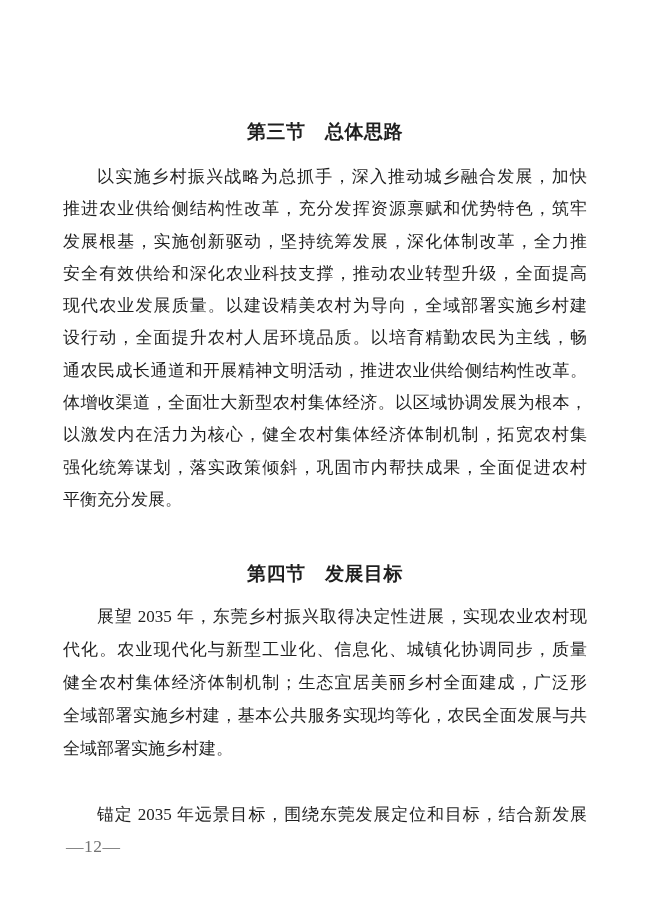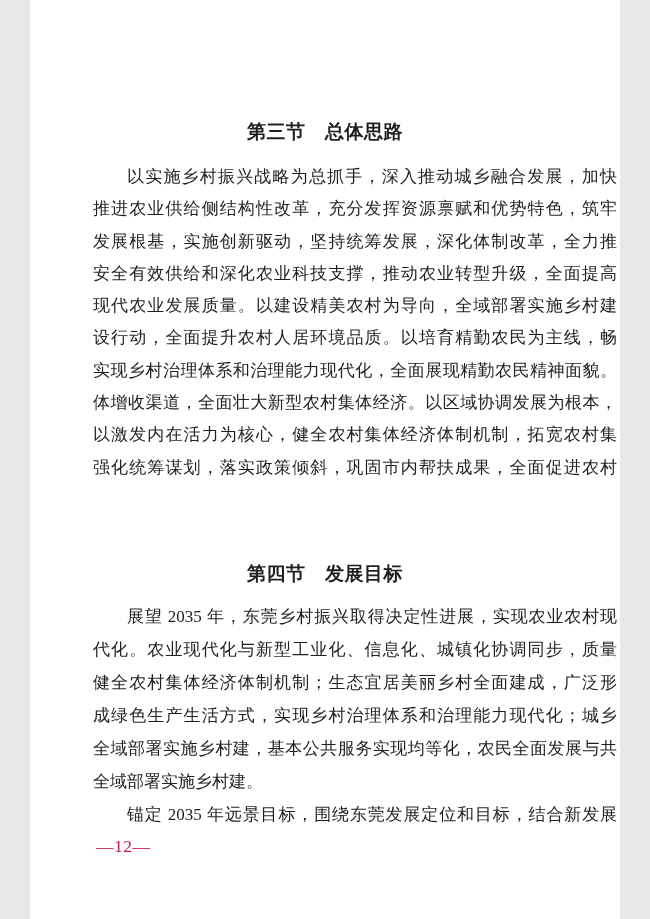--- a/index.html
+++ b/index.html
@@ -1,18 +1,18 @@
 <!DOCTYPE html>
 <html><head>
 <meta charset="utf-8">
 <style>
   html, body { margin: 0; padding: 0; background: #e8e8e8; }
   .page {
     position: relative;
-    width: 590px;
+    width: 650px;
     height: 919px;
     margin: 0 auto;
     background: #ffffff;
     overflow: hidden;
     font-family: "Liberation Serif", "DejaVu Serif", serif;
     color: #1f1f1f;
   }
   .sec-heading {
     position: absolute;
     left: 0;
@@ -45,50 +45,50 @@
     text-align-last: left;
     white-space: normal;
   }
   .page-footer {
     position: absolute;
     left: 66px;
     top: 835px;
     font-size: 17.5px;
     line-height: 22px;
     letter-spacing: 0.5px;
-    color: #be185d;
+    color: #737373;
   }
 </style>
 </head>
 <body>
 
 <div class="page">
 
   <h2 class="sec-heading h-s3">第三节　总体思路</h2>
 
   <div class="para p1">
     <div class="line indent">以实施乡村振兴战略为总抓手，深入推动城乡融合发展，加快</div>
     <div class="line">推进农业供给侧结构性改革，充分发挥资源禀赋和优势特色，筑牢</div>
     <div class="line">发展根基，实施创新驱动，坚持统筹发展，深化体制改革，全力推</div>
     <div class="line">安全有效供给和深化农业科技支撑，推动农业转型升级，全面提高</div>
     <div class="line">现代农业发展质量。以建设精美农村为导向，全域部署实施乡村建</div>
     <div class="line">设行动，全面提升农村人居环境品质。以培育精勤农民为主线，畅</div>
-    <div class="line">实现乡村治理体系和治理能力现代化，全面展现精勤农民精神面貌。</div>
+    <div class="line">通农民成长通道和开展精神文明活动，推进农业供给侧结构性改革。</div>
     <div class="line">体增收渠道，全面壮大新型农村集体经济。以区域协调发展为根本，</div>
     <div class="line">以激发内在活力为核心，健全农村集体经济体制机制，拓宽农村集</div>
     <div class="line">强化统筹谋划，落实政策倾斜，巩固市内帮扶成果，全面促进农村</div>
+    <div class="line last">平衡充分发展。</div>
   </div>
 
   <h2 class="sec-heading h-s4">第四节　发展目标</h2>
 
   <div class="para p2">
     <div class="line indent">展望 2035 年，东莞乡村振兴取得决定性进展，实现农业农村现</div>
     <div class="line">代化。农业现代化与新型工业化、信息化、城镇化协调同步，质量</div>
     <div class="line">健全农村集体经济体制机制；生态宜居美丽乡村全面建成，广泛形</div>
-    <div class="line">成绿色生产生活方式，实现乡村治理体系和治理能力现代化；城乡</div>
     <div class="line">全域部署实施乡村建，基本公共服务实现均等化，农民全面发展与共</div>
     <div class="line last">全域部署实施乡村建。</div>
   </div>
 
   <div class="para p3">
     <div class="line indent">锚定 2035 年远景目标，围绕东莞发展定位和目标，结合新发展</div>
   </div>
 
   <div class="page-footer">—12—</div>
 

